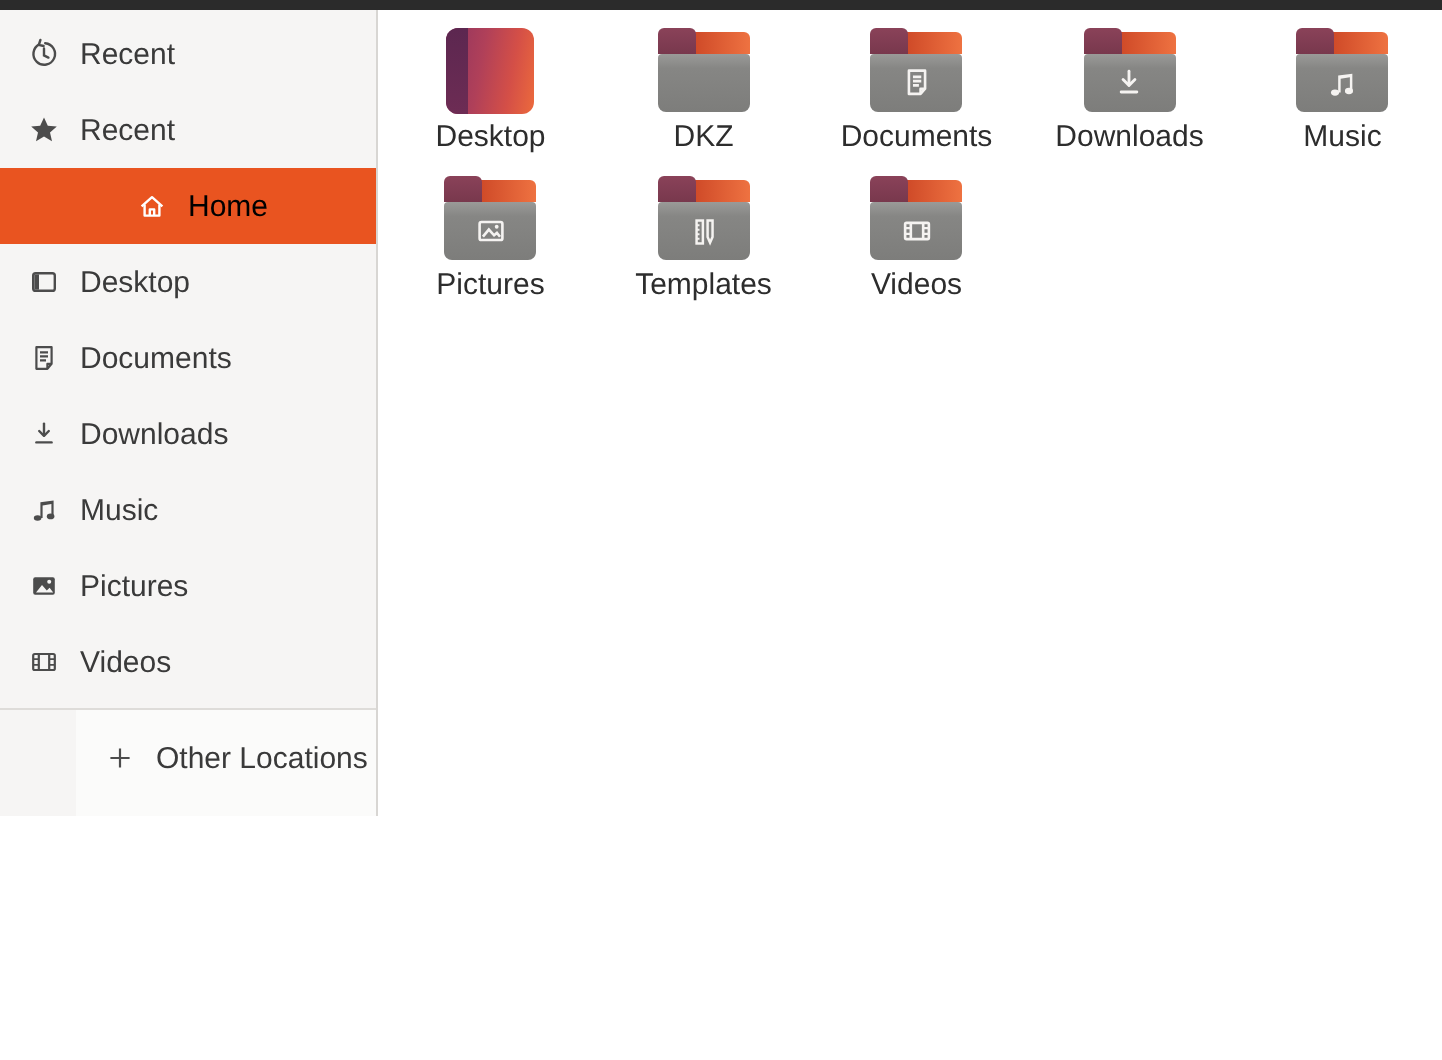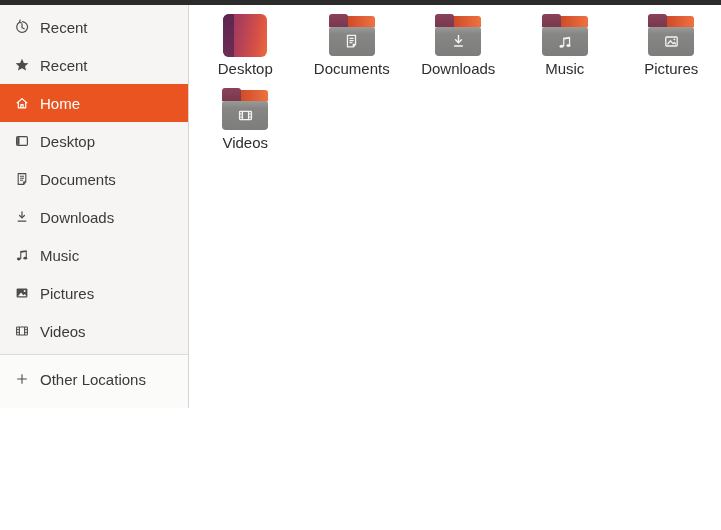--- a/index.html
+++ b/index.html
@@ -16,23 +16,23 @@
     position:absolute;top:5px;left:0;bottom:0;width:188px;
     background:#f6f5f4;border-right:1px solid #d8d6d3;
     display:flex;flex-direction:column;
   }
   .side-list{padding-top:3px;}
   .side-item{
     height:38px;display:flex;align-items:center;gap:10px;
     padding-left:14px;font-size:15px;color:#3a3a3a;cursor:pointer;
   }
   .side-item svg{flex:0 0 16px;}
-  .side-item.selected{background:#E95420;color:#ffffff;}
+  .side-item.selected{background:#E95420;color:#000000;justify-content:center;}
   .side-sep{border-top:1px solid #dedcd9;margin-top:4px;}
-  .side-bottom{flex:1;background:#fbfbfa;padding-top:5px;}
+  .side-bottom{flex:1;background:#fbfbfa;padding-top:5px;margin-left:38px;}
 
   
   .main{position:absolute;left:189px;top:5px;right:0;bottom:0;background:#ffffff;}
   .grid{display:grid;grid-template-columns:repeat(5,106.5px);padding:7px 0 0 3px;}
   .cell{height:74px;display:flex;flex-direction:column;align-items:center;cursor:pointer;}
   .icon-box{position:relative;width:48px;height:44px;margin-top:2px;}
   .cell-label{font-size:15px;color:#2d2d2d;margin-top:2px;white-space:nowrap;}
 
   
   .f-band{position:absolute;top:2px;left:1px;right:1px;height:11px;
@@ -160,20 +160,28 @@
 
       <div class="cell">
         <div class="icon-box">
           <div class="desk">
               <div class="desk-band"></div>
             </div>
         </div>
         <div class="cell-label">Desktop</div>
       </div>
 
+      <div class="cell">
+        <div class="icon-box">
+          <div class="f-band"></div>
+            <div class="f-tab"></div>
+            <div class="f-body"></div>
+        </div>
+        <div class="cell-label">DKZ</div>
+      </div>
 
       <div class="cell">
         <div class="icon-box">
           <div class="f-band"></div>
             <div class="f-tab"></div>
             <div class="f-body"></div>
           <div class="f-glyph">
             <svg width="19" height="19" viewBox="0 0 16 16" fill="none" stroke="#f5f3f1" stroke-width="1.1" stroke-linejoin="round">
               <path d="M4.6 2.8 H11.4 V10.4 L9.5 12.6 H4.6 Z"></path>
               <path d="M6.3 5.4 H9.8 M6.3 7.2 H9.8 M6.3 9 H8.8"></path>
@@ -226,20 +234,35 @@
               <rect x="3.2" y="4.2" width="9.6" height="7.6" rx="0.8"></rect>
               <circle cx="10.4" cy="6.2" r="0.8" fill="#f5f3f1" stroke="none"></circle>
               <path d="M4.6 10.4 L7.1 7.4 L9.3 9.8 L10.5 8.8 L11.8 10.4"></path>
             </svg>
           </div>
         </div>
         <div class="cell-label">Pictures</div>
       </div>
 
 
+      <div class="cell">
+        <div class="icon-box">
+          <div class="f-band"></div>
+            <div class="f-tab"></div>
+            <div class="f-body"></div>
+          <div class="f-glyph">
+            <svg width="18" height="18" viewBox="0 0 16 16" fill="none" stroke="#f5f3f1" stroke-width="1.1">
+              <rect x="4.7" y="2.9" width="2.8" height="10.2"></rect>
+              <path d="M4.7 5 h1.3 M4.7 7 h1.3 M4.7 9 h1.3 M4.7 11 h1.3" stroke-width="0.9"></path>
+              <path d="M9.6 2.9 H11.8 V10.2 L10.7 12.7 L9.6 10.2 Z"></path>
+            </svg>
+          </div>
+        </div>
+        <div class="cell-label">Templates</div>
+      </div>
 
       <div class="cell">
         <div class="icon-box">
           <div class="f-band"></div>
             <div class="f-tab"></div>
             <div class="f-body"></div>
           <div class="f-glyph">
             <svg width="19" height="19" viewBox="0 0 16 16" fill="none" stroke="#f5f3f1" stroke-width="1.1">
               <rect x="3" y="4.6" width="10" height="6.8" rx="0.6"></rect>
               <path d="M5.4 4.6 V11.4 M10.6 4.6 V11.4"></path>

